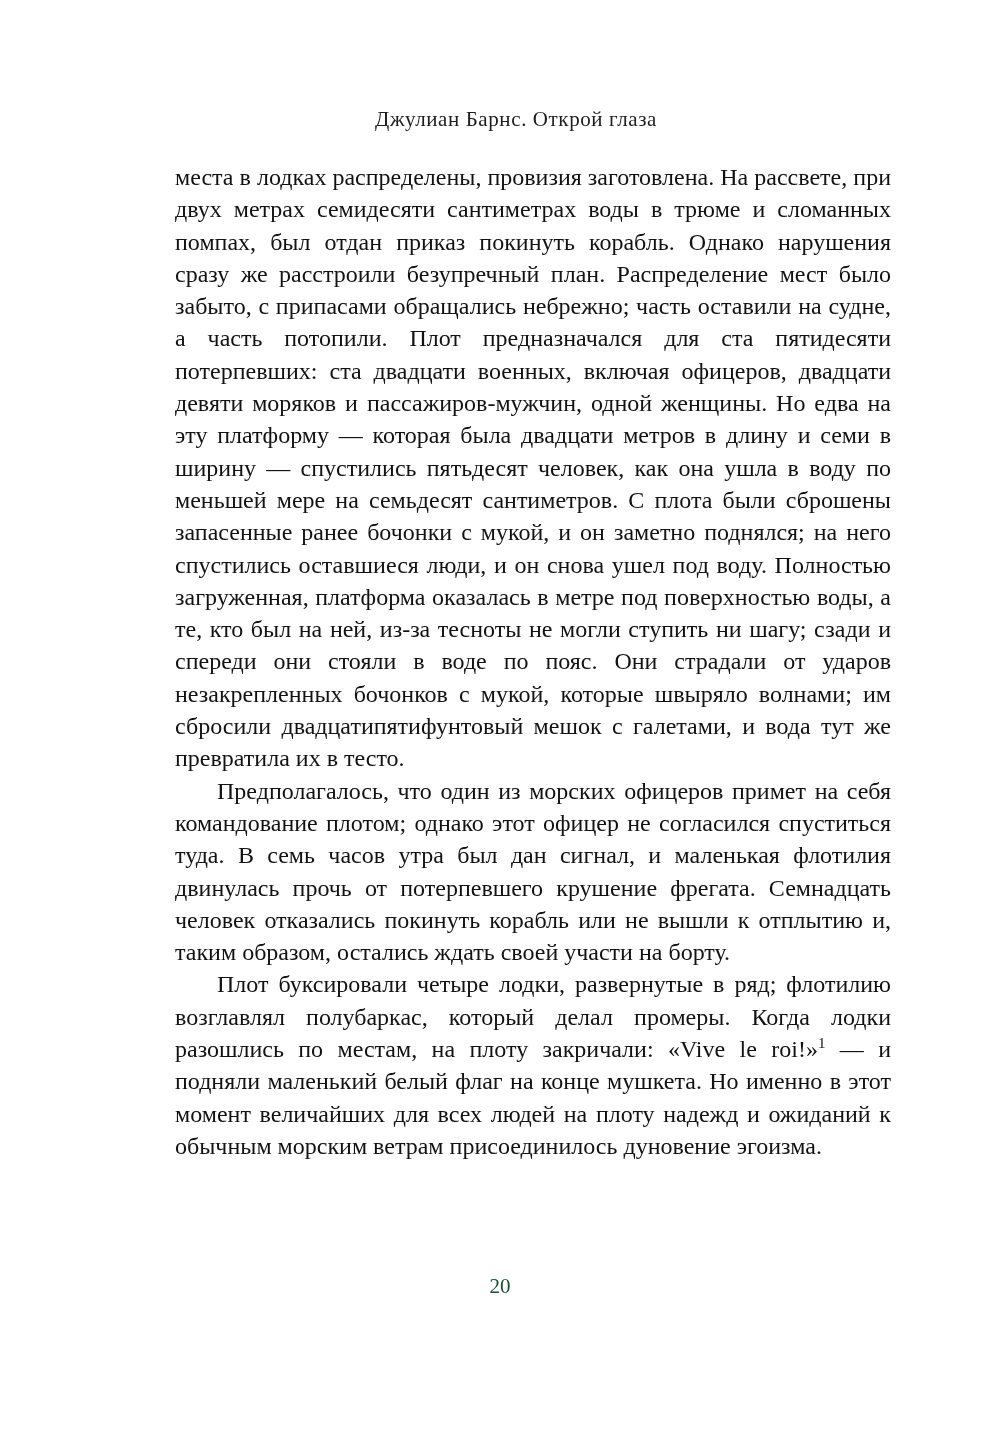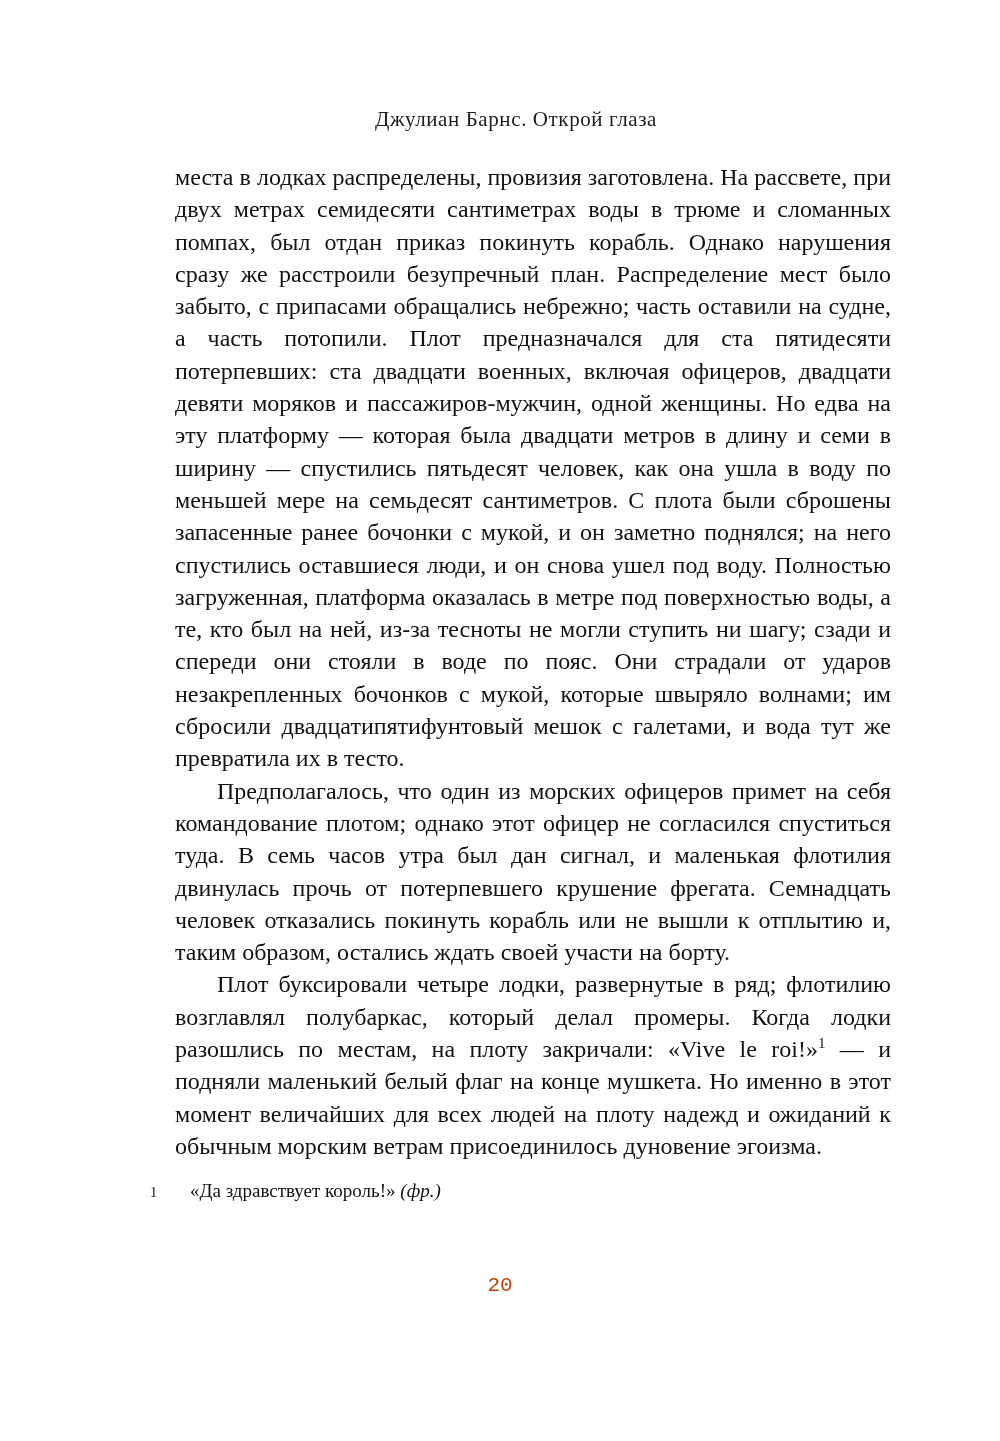--- a/index.html
+++ b/index.html
@@ -85,38 +85,36 @@
     font-style: italic;
   }
 
   .page-number {
     position: absolute;
     top: 1274px;
     left: 0;
     width: 100%;
     text-align: center;
     font-size: 21px;
-    color: #c2410c;
-    font-family: Liberation Mono, monospace;
+    color: #14532d;
   }
 </style>
 </head>
 <body>
 
 <div class="book-page">
 
   <div class="running-header">Джулиан Барнс. Открой глаза</div>
 
   <div class="content">
 
     <p class="first">места в лодках распределены, провизия заготовлена. На рассвете, при двух метрах семидесяти сантиметрах воды в трюме и сломанных помпах, был отдан приказ покинуть корабль. Однако нарушения сразу же расстроили безупречный план. Распределение мест было забыто, с припасами обращались небрежно; часть оставили на судне, а часть потопили. Плот предназначался для ста пятидесяти потерпевших: ста двадцати военных, включая офицеров, двадцати девяти моряков и пассажиров-мужчин, одной женщины. Но едва на эту платформу — которая была двадцати метров в длину и семи в ширину — спустились пятьдесят человек, как она ушла в воду по меньшей мере на семьдесят сантиметров. С плота были сброшены запасенные ранее бочонки с мукой, и он заметно поднялся; на него спустились оставшиеся люди, и он снова ушел под воду. Полностью загруженная, платформа оказалась в метре под поверхностью воды, а те, кто был на ней, из-за тесноты не могли ступить ни шагу; сзади и спереди они стояли в воде по пояс. Они страдали от ударов незакрепленных бочонков с мукой, которые швыряло волнами; им сбросили двадцатипятифунтовый мешок с галетами, и вода тут же превратила их в тесто.</p>
 
     <p>Предполагалось, что один из морских офицеров примет на себя командование плотом; однако этот офицер не согласился спуститься туда. В семь часов утра был дан сигнал, и маленькая флотилия двинулась прочь от потерпевшего крушение фрегата. Семнадцать человек отказались покинуть корабль или не вышли к отплытию и, таким образом, остались ждать своей участи на борту.</p>
 
     <p><span>Плот буксировали четыре лодки, развернутые в ряд; флотилию возглавлял полубаркас, который делал промеры. Когда лодки разошлись по местам, на плоту закричали: «Vive le roi!»</span><sup class="footnote-ref">1</sup><span> — и подняли маленький белый флаг на конце мушкета. Но именно в этот момент величайших для всех людей на плоту надежд и ожиданий к обычным морским ветрам присоединилось дуновение эгоизма.</span></p>
 
-    <div class="footnote"><span class="footnote-marker">1</span><span>«Да здравствует король!» </span><span class="footnote-lang">(фр.)</span></div>
 
   </div>
 
   <div class="page-number">20</div>
 
 </div>
 
 </body></html>

